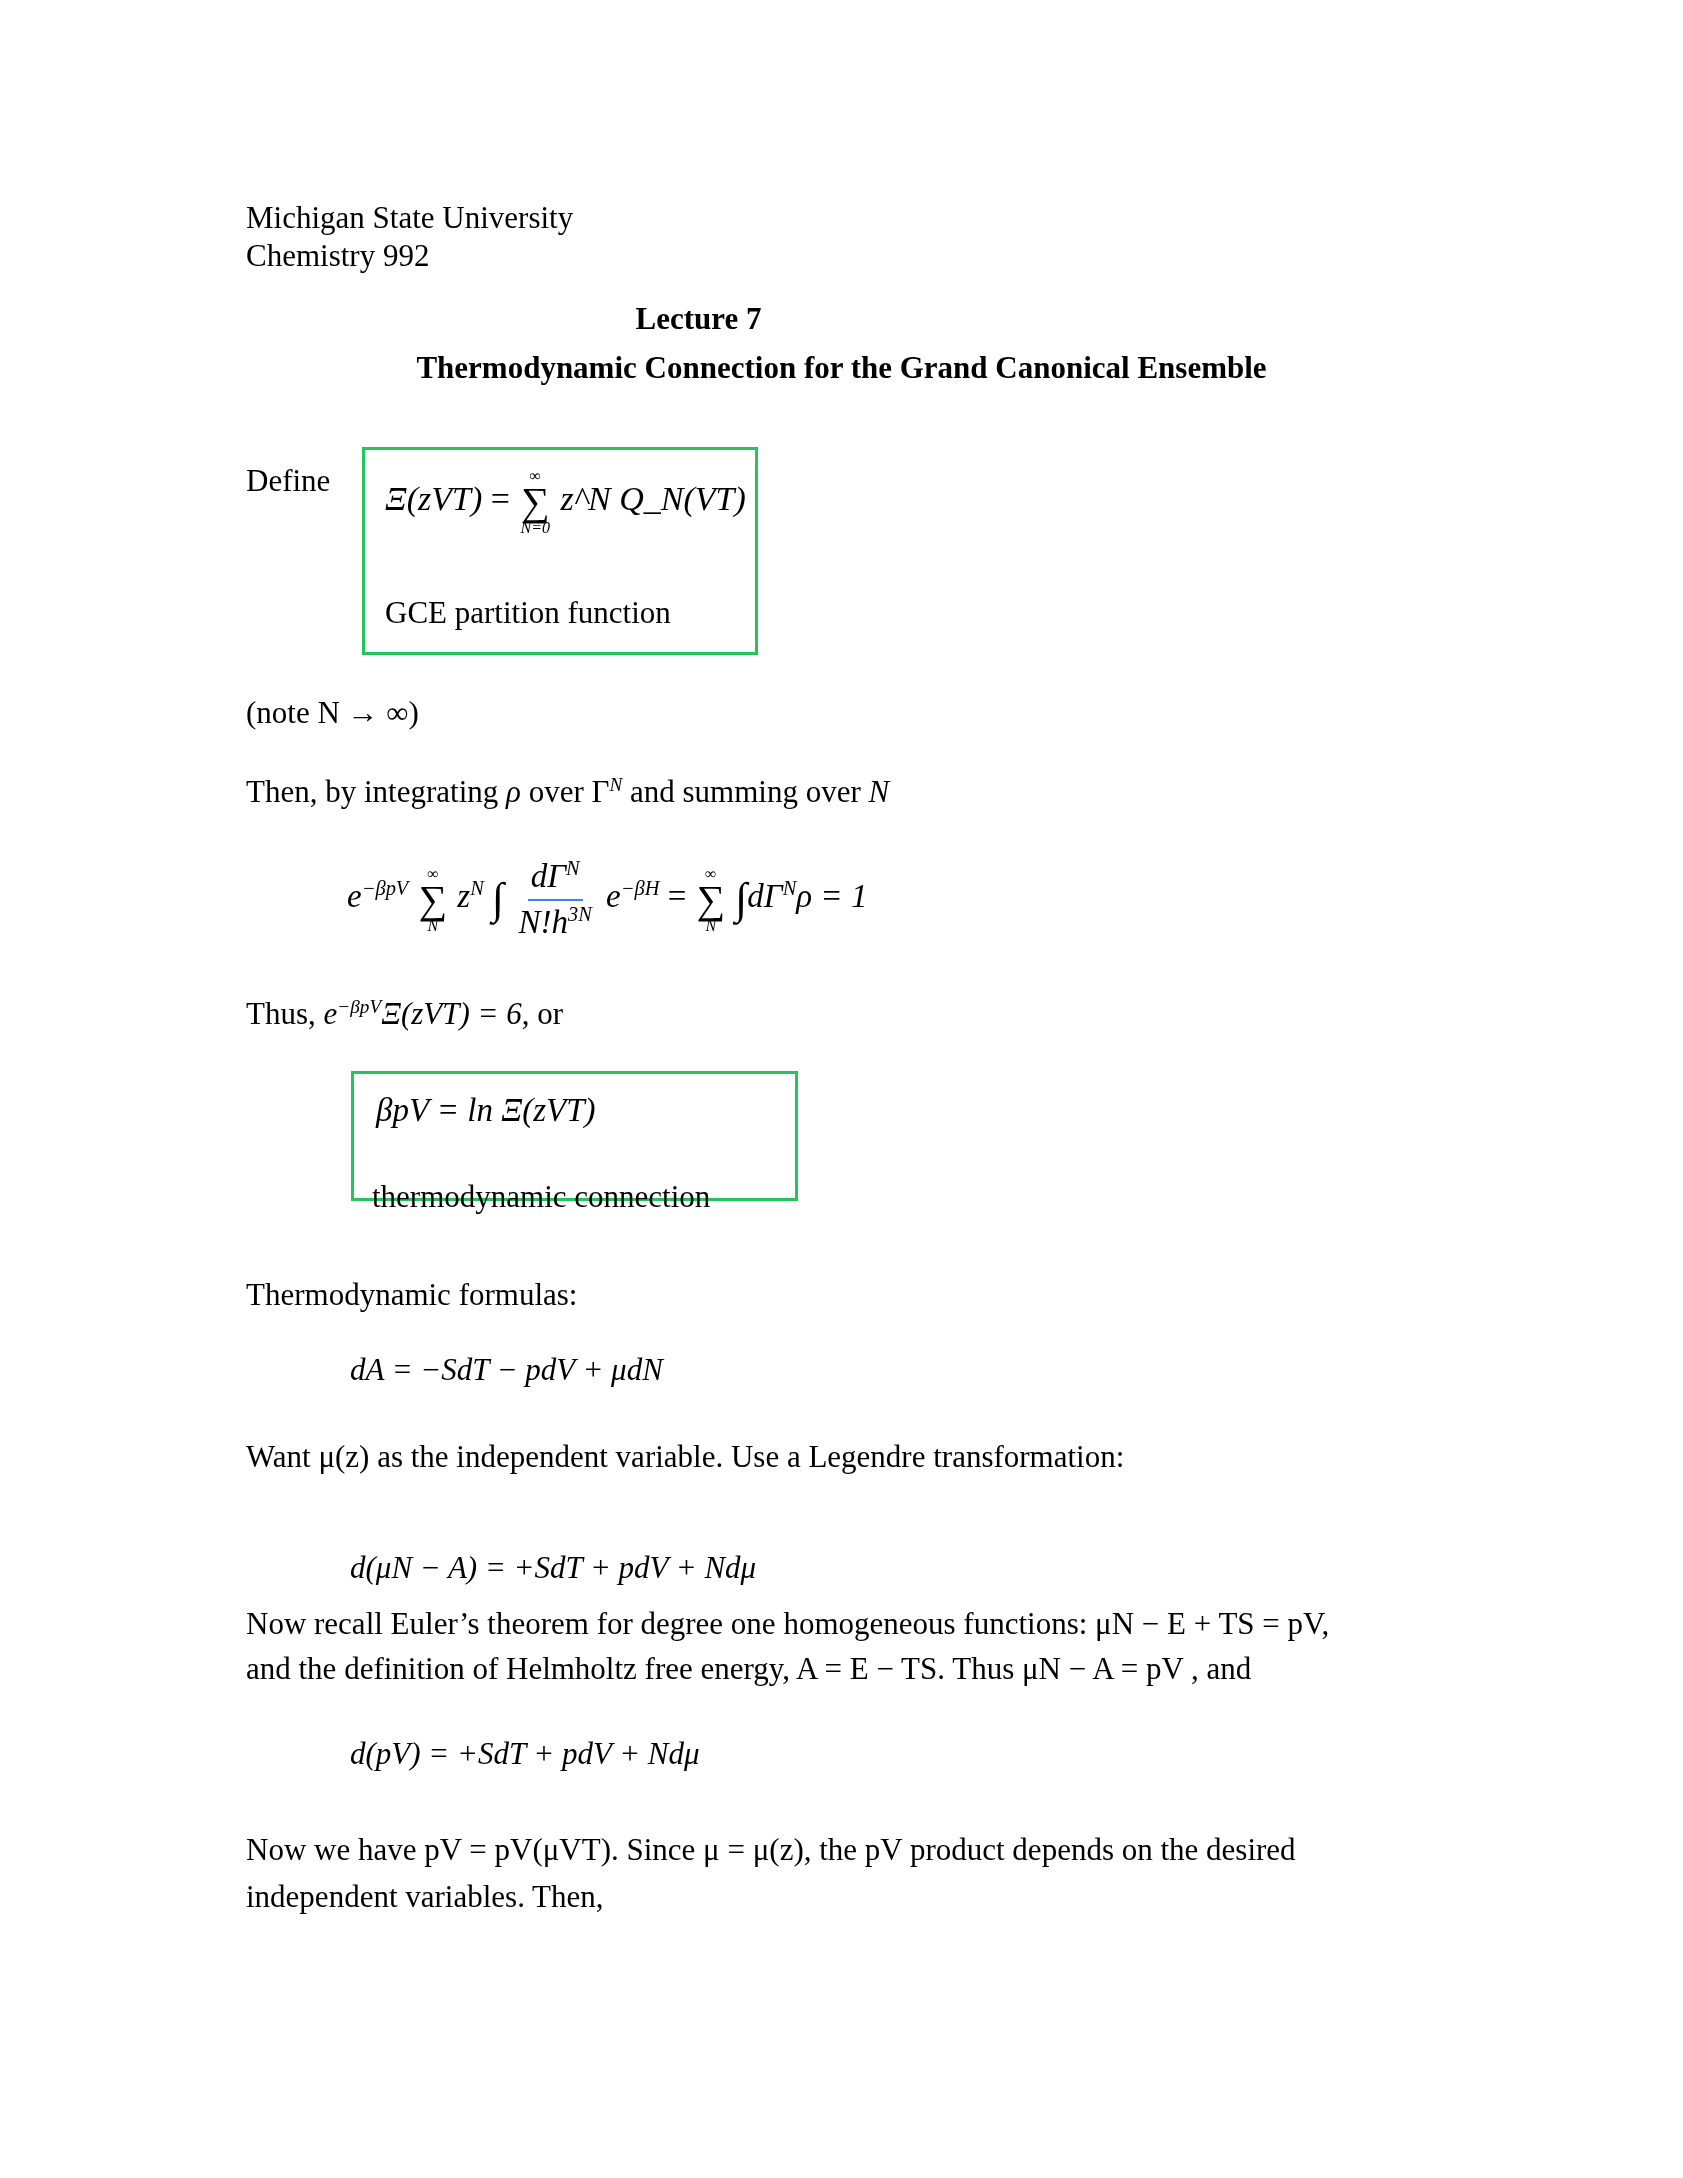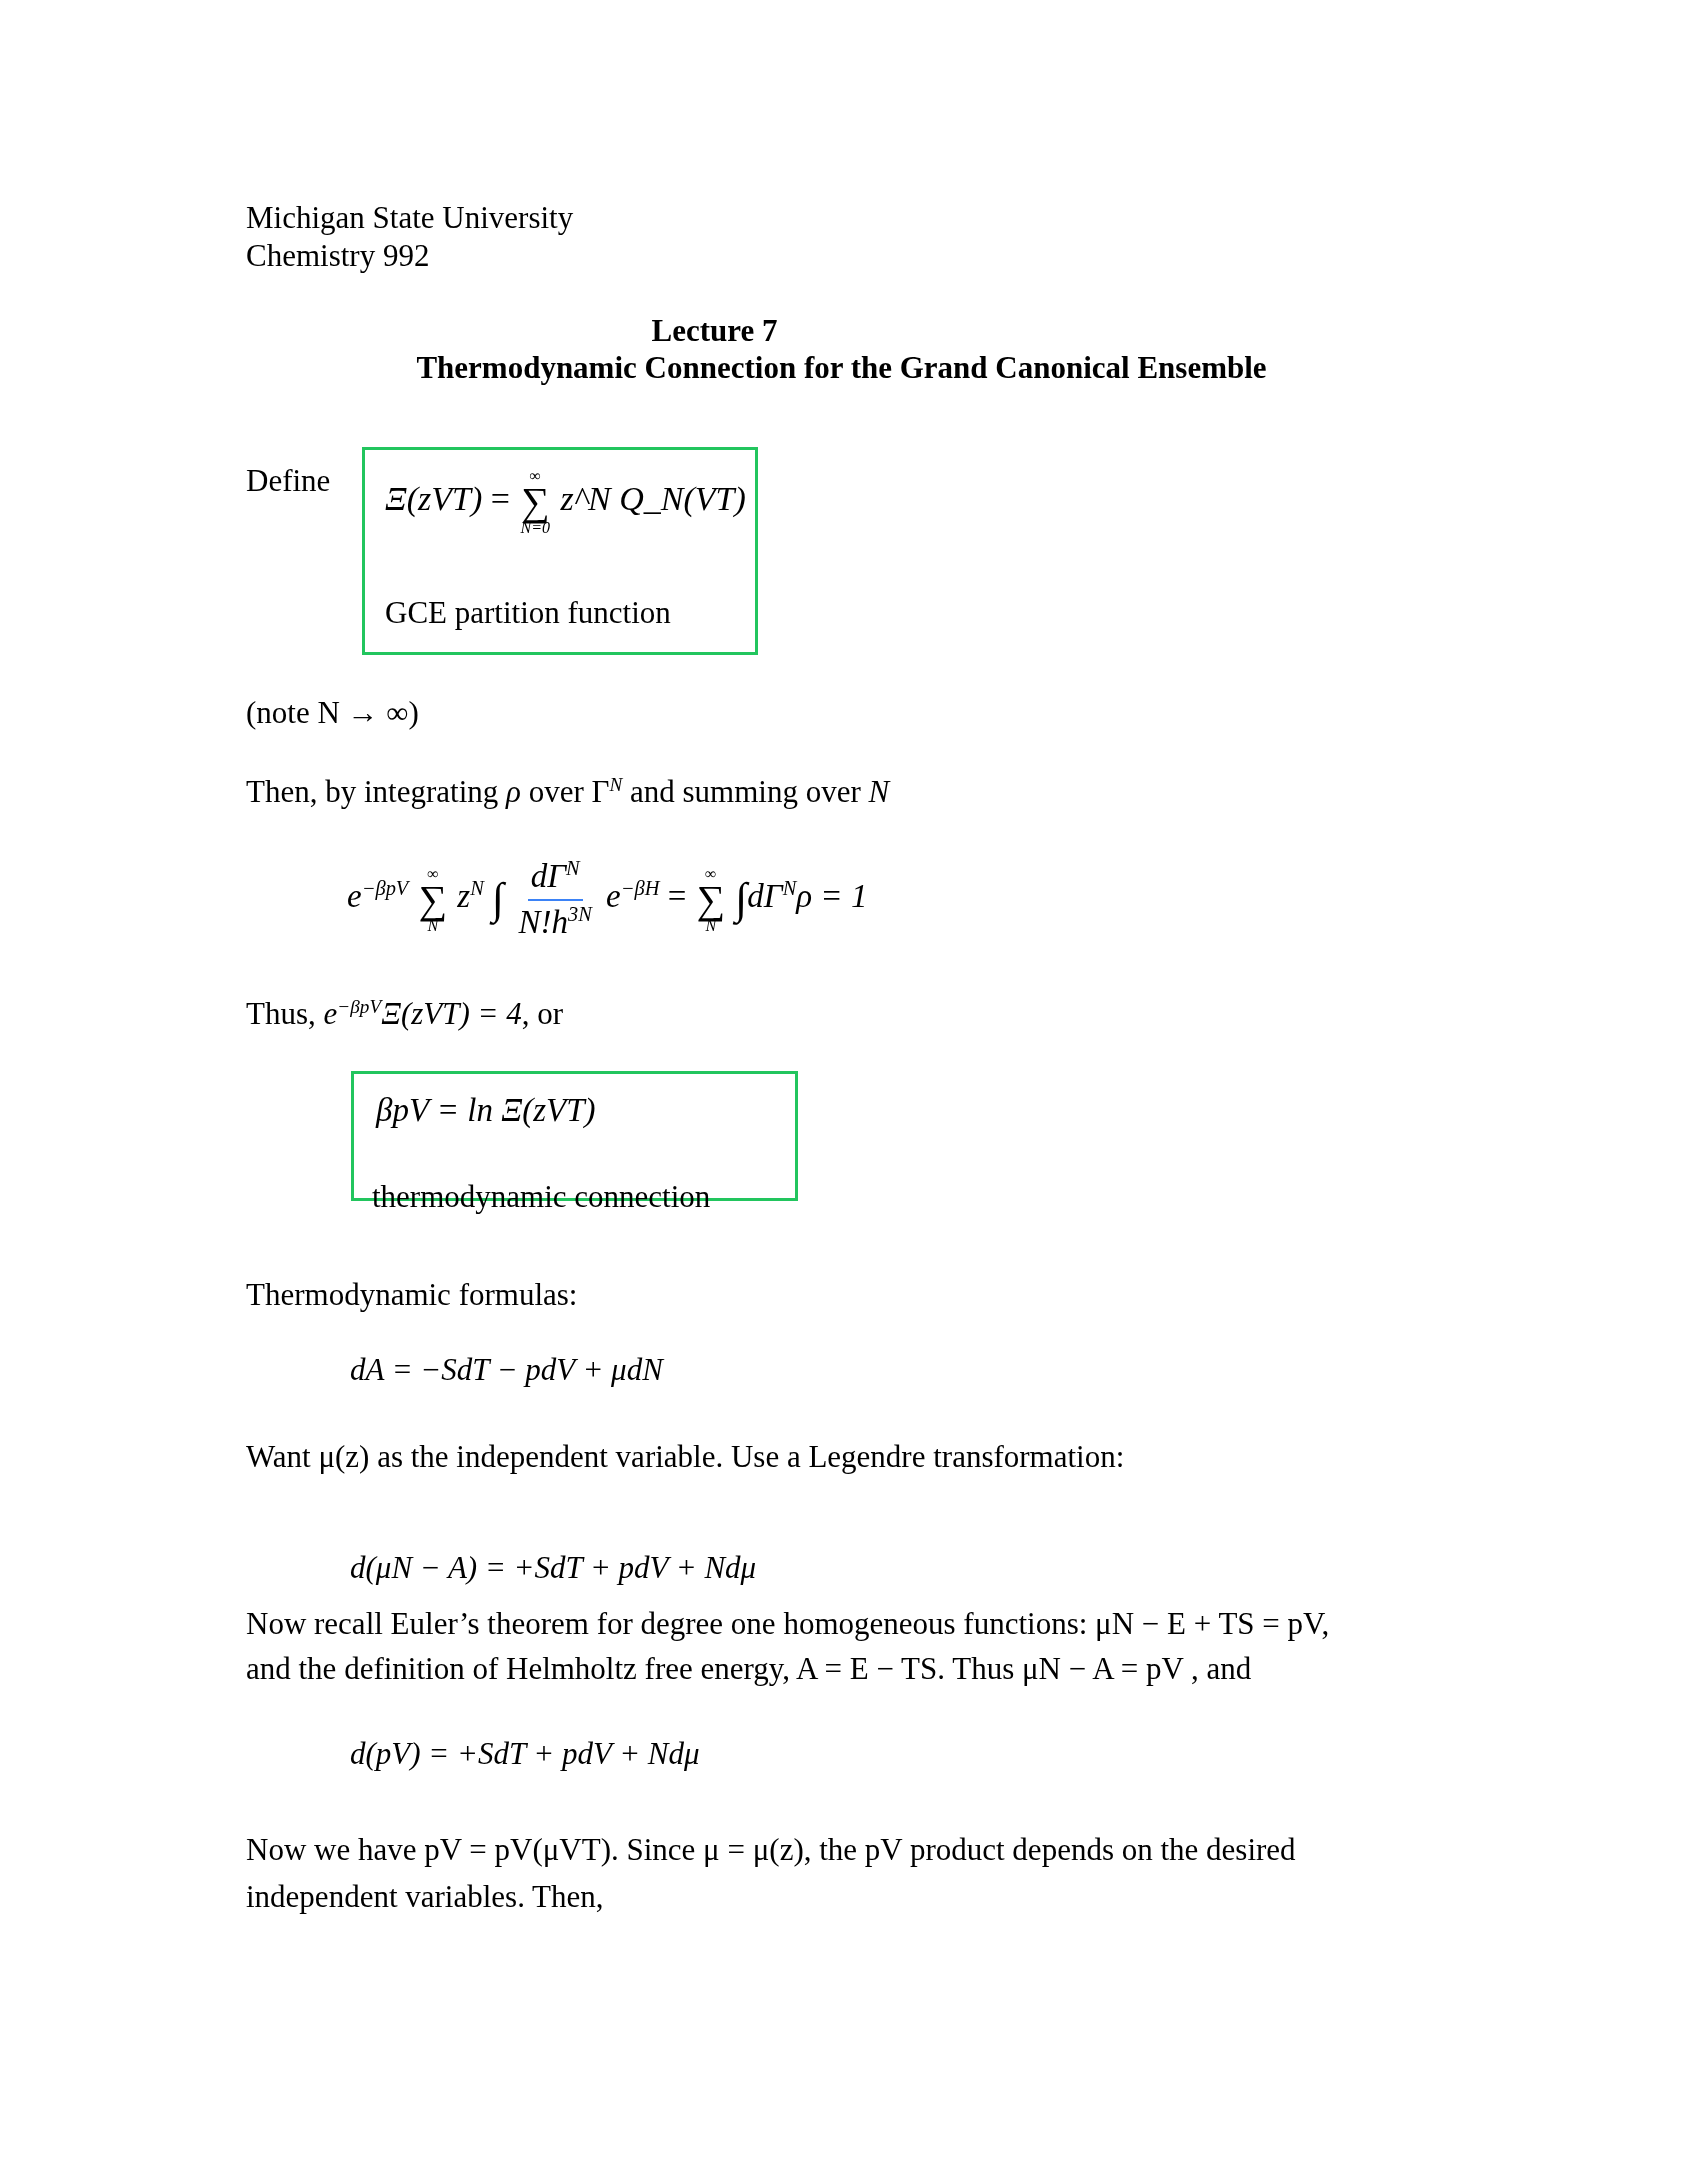--- a/index.html
+++ b/index.html
@@ -20,21 +20,21 @@
   .frac { display: inline-flex; flex-direction: column; align-items: center; vertical-align: middle; margin: 0 3px; }
   .frac .num { border-bottom: 2px solid #3b82f6; padding: 0 3px 2px; }
   .frac .den { padding: 2px 3px 0; }
   .integ { font-size: 44px; vertical-align: middle; font-style: normal; }
 </style>
 </head>
 <body>
 
 <div class="abs" style="left:246px; top:202px;">Michigan State University</div>
 <div class="abs" style="left:246px; top:240px;">Chemistry 992</div>
-<div class="abs b c" style="left:0; width:1397px; top:315px; padding-left:16px;">
+<div class="abs b c" style="left:0; width:1397px; top:303px; padding-left:0;">
   <span style="position:relative; left:0px;">Lecture 7</span>
 </div>
 <div class="abs b c" style="left:0; width:1683px; top:352px;">
   <span>Thermodynamic Connection for the Grand Canonical Ensemble</span>
 </div>
 
 <div class="abs" style="left:246px; top:465px;">Define</div>
 <div class="box" style="left:362px; top:447px; width:396px; height:208px;">
   <div class="abs i" style="left:20px; top:18px; font-size:34px;">
     <span>Ξ(zVT)</span>
@@ -78,21 +78,21 @@
   <span class="sumop">
     <span class="lim" style="font-style:normal;">∞</span>
     <span class="sig">∑</span>
     <span class="lim">N</span>
   </span>
   <span class="integ">∫</span><span>dΓ</span><sup>N</sup><span>ρ = 1</span>
 </div>
 
 <div class="abs" style="left:246px; top:998px;">
   <span>Thus,</span>
-  <span class="i"><span>e</span><sup>−βpV</sup><span>Ξ(zVT) = 4</span></span><span>, or</span>
+  <span class="i"><span>e</span><sup>−βpV</sup><span>Ξ(zVT) = 6</span></span><span>, or</span>
 </div>
 
 <div class="box" style="left:351px; top:1071px; width:447px; height:130px;">
   <div class="abs i" style="left:22px; top:20px; font-size:33px;">βpV = ln Ξ(zVT)</div>
   <div class="abs" style="left:18px; top:107px; font-size:31px;">thermodynamic connection</div>
 </div>
 
 <div class="abs" style="left:246px; top:1279px;">Thermodynamic formulas:</div>
 <div class="abs i" style="left:350px; top:1354px; font-size:31px;">dA = −SdT − pdV + μdN</div>
 

